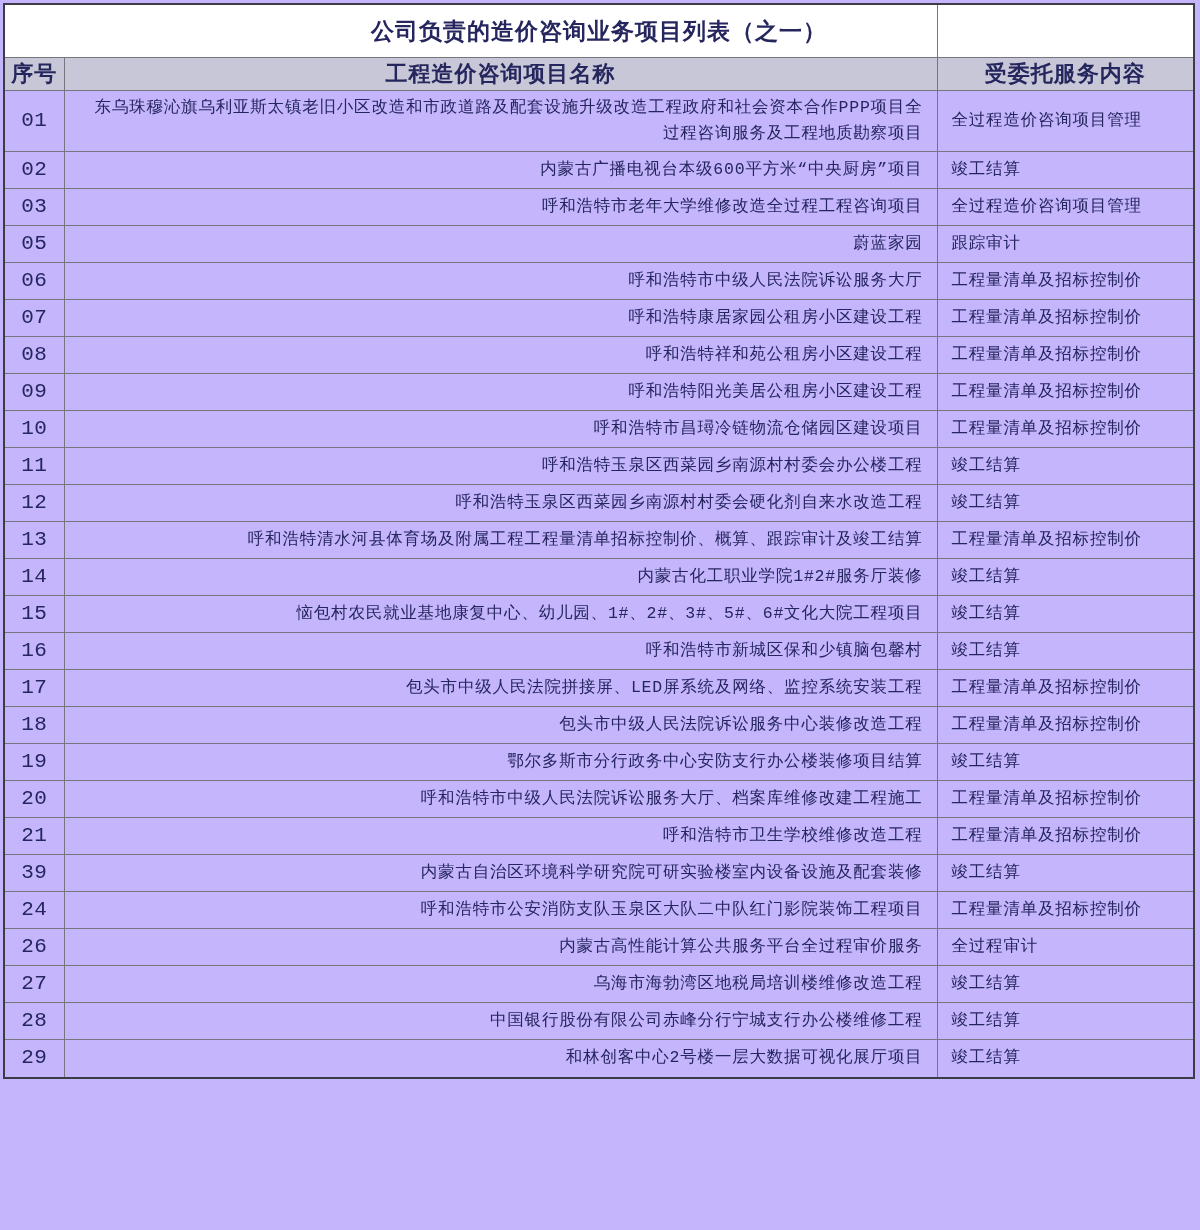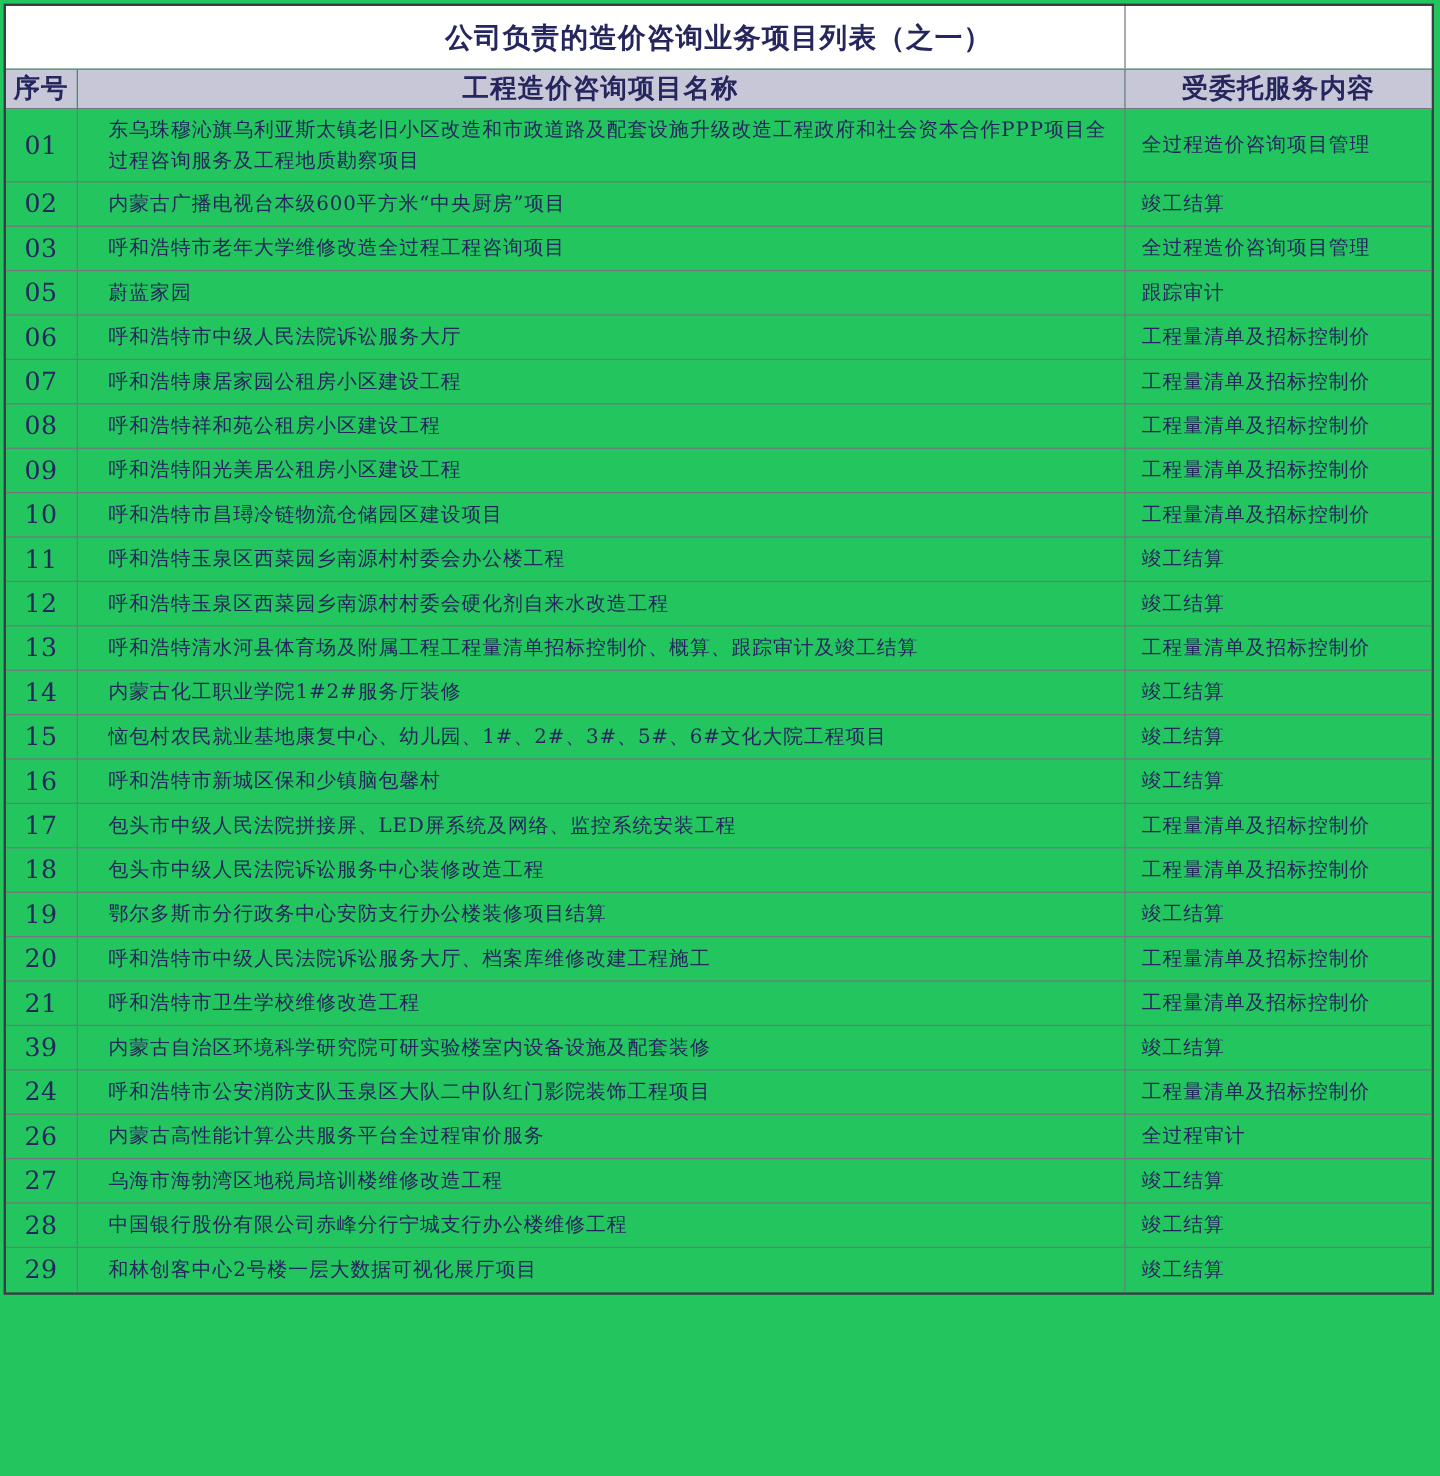--- a/index.html
+++ b/index.html
@@ -8,21 +8,21 @@
     --outer:#3c3c46;
     --header-bg:#c7c7d7;
   }
   html,body{margin:0;padding:0;}
   body{
     width:1200px;height:1230px;background:#ffffff;
     font-family:"DejaVu Serif","Liberation Serif",serif;
     color:var(--text);
     position:relative;
   }
-  .sheet{position:absolute;inset:0;background:#22c55e;}
+  .sheet{position:absolute;inset:0;background:#c4b5fd;font-family:Liberation Mono, monospace;}
   .table-wrap{
     position:absolute;left:3px;top:3px;width:1192px;
     border:2px solid var(--outer);
     box-sizing:border-box;
   }
   .title-row{
     position:relative;height:52px;
     display:flex;align-items:center;justify-content:center;
     background:#fff;
   }
@@ -46,21 +46,21 @@
     box-sizing:border-box;
   }
   thead th{
     background:var(--header-bg);
     height:24px;font-size:22px;font-weight:bold;
     letter-spacing:1px;text-align:center;
     border-top:1px solid var(--grid);
   }
   tbody td{height:37px;font-size:16.5px;line-height:26px;}
   td.col-no{text-align:center;font-size:21px;letter-spacing:0.5px;}
-  td.col-name{text-align:left;padding:4px 14px 4px 26px;letter-spacing:0.8px;}
+  td.col-name{text-align:right;padding:4px 14px 4px 26px;letter-spacing:0.8px;}
   td.col-service{text-align:left;padding:4px 6px 4px 14px;letter-spacing:0.8px;}
   
   table tr > *:first-child{border-left:none;}
   table tr > *:last-child{border-right:none;}
   tbody tr:last-child td{border-bottom:none;}
 </style>
 </head>
 <body>
 
 <div class="sheet">

